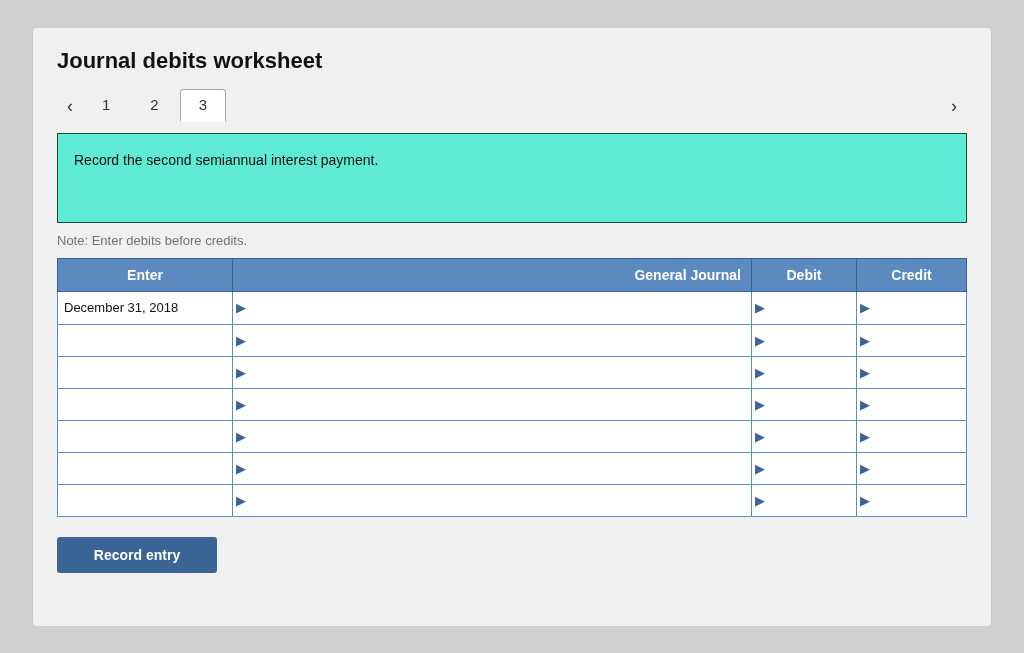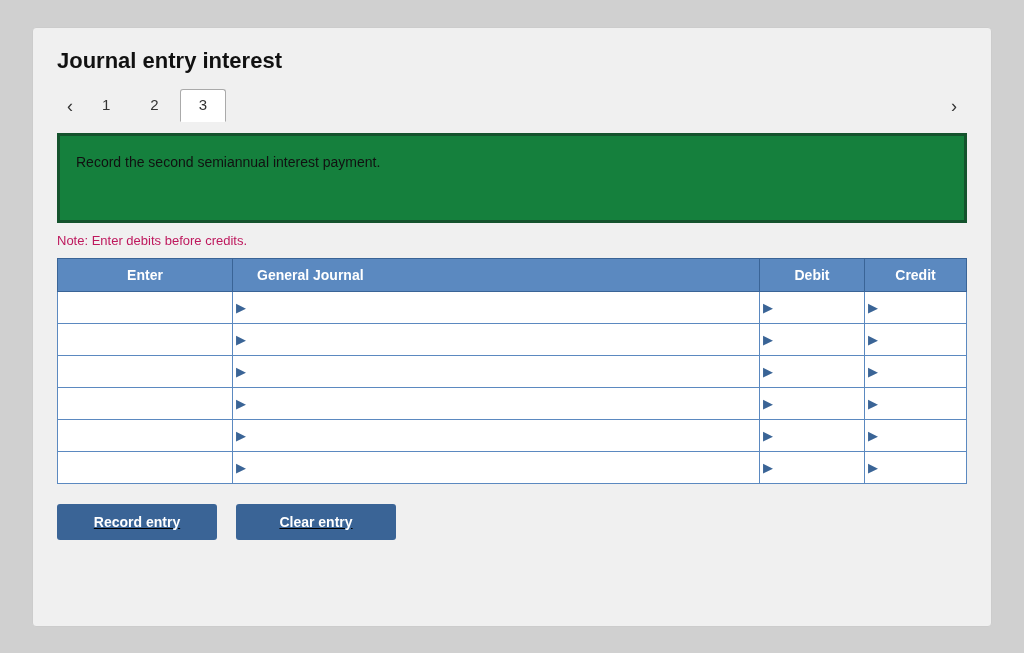--- a/index.html
+++ b/index.html
@@ -62,54 +62,54 @@
       border-bottom: 1px solid #fff;
       border-radius: 3px 3px 0 0;
       font-weight: normal;
       z-index: 2;
     }
     .nav-arrow-right {
       margin-left: auto;
     }
     
     .instruction-box {
-      background: #15803d;
-      border: 3px solid #14532d;
+      background: #5eead4;
+      border: 1px solid #14532d;
       padding: 16px 16px 30px 16px;
       margin-bottom: 10px;
       min-height: 90px;
       color: #111;
       font-size: 14px;
       line-height: 1.5;
     }
     
     .note {
-      color: #be185d;
+      color: #737373;
       font-size: 13px;
       margin-bottom: 10px;
     }
     
     .journal-table {
       width: 100%;
       border-collapse: collapse;
       margin-bottom: 20px;
     }
     .journal-table thead tr th {
       background: #5b89c0;
       color: #fff;
       border: 1px solid #3a6496;
       padding: 8px 10px;
       font-weight: bold;
       text-align: center;
       font-size: 14px;
     }
     .journal-table thead tr th.date-col { width: 175px; text-align: center; }
-    .journal-table thead tr th.journal-col { text-align: left; padding-left: 24px; }
+    .journal-table thead tr th.journal-col { text-align: right; padding-left: 24px; }
     .journal-table thead tr th.debit-col { width: 105px; }
-    .journal-table thead tr th.credit-col { width: 102px; text-align: center; }
+    .journal-table thead tr th.credit-col { width: 110px; text-align: center; }
 
     .journal-table tbody tr td {
       border: 1px solid #5b89c0;
       padding: 0;
       height: 32px;
       background: #fff;
     }
     .journal-table tbody tr td input {
       width: 100%;
       height: 100%;
@@ -140,44 +140,43 @@
       font-size: 13px;
       color: #111;
       height: 32px;
       display: flex;
       align-items: center;
     }
 
     
     .buttons-row {
       display: flex;
-      gap: 9px;
+      gap: 0;
       align-items: center;
-      text-decoration: underline;
     }
     .btn {
       background: #3a6496;
       color: #fff;
       border: none;
       padding: 10px 28px;
       font-size: 14px;
       font-weight: bold;
       cursor: pointer;
       border-radius: 3px;
       min-width: 160px;
     }
     .btn-record { margin-right: 10px; }
     .btn-clear { margin-right: auto; }
     .btn-view { margin-left: auto; }
   </style>
 </head>
 <body>
 
 <div class="container">
-  <div class="title">Journal entry interest</div>
+  <div class="title">Journal debits worksheet</div>
 
   <div class="tabs-row">
     <span class="nav-arrow">‹</span>
     <div class="tab">1</div>
     <div class="tab">2</div>
     <div class="tab active">3</div>
     <span class="nav-arrow nav-arrow-right">›</span>
   </div>
 
   <div class="instruction-box">
@@ -189,20 +188,43 @@
   <table class="journal-table">
     <thead>
       <tr>
         <th class="date-col">Enter</th>
         <th class="journal-col">General Journal</th>
         <th class="debit-col">Debit</th>
         <th class="credit-col">Credit</th>
       </tr>
     </thead>
     <tbody id="table-body">
+    <tr>
+          <td>
+            <div class="date-cell">December 31, 2018</div>
+          </td>
+          <td>
+            <div class="cell-with-arrow">
+              <span class="arrow-indicator">▶</span>
+              <input type="text" style="">
+            </div>
+          </td>
+          <td>
+            <div class="cell-with-arrow">
+              <span class="arrow-indicator">▶</span>
+              <input type="text" style="">
+            </div>
+          </td>
+          <td>
+            <div class="cell-with-arrow">
+              <span class="arrow-indicator">▶</span>
+              <input type="text" style="">
+            </div>
+          </td>
+        </tr>
         <tr>
           <td><input type="text" style=""></td>
           <td>
             <div class="cell-with-arrow">
               <span class="arrow-indicator">▶</span>
               <input type="text" style="">
             </div>
           </td>
           <td>
             <div class="cell-with-arrow">
@@ -320,15 +342,14 @@
               <span class="arrow-indicator">▶</span>
               <input type="text" style="">
             </div>
           </td>
         </tr>
       </tbody>
   </table>
 
   <div class="buttons-row">
     <button class="btn btn-record">Record entry</button>
-    <button class="btn btn-clear">Clear entry</button>
   </div>
 </div>
 
 </body></html>

